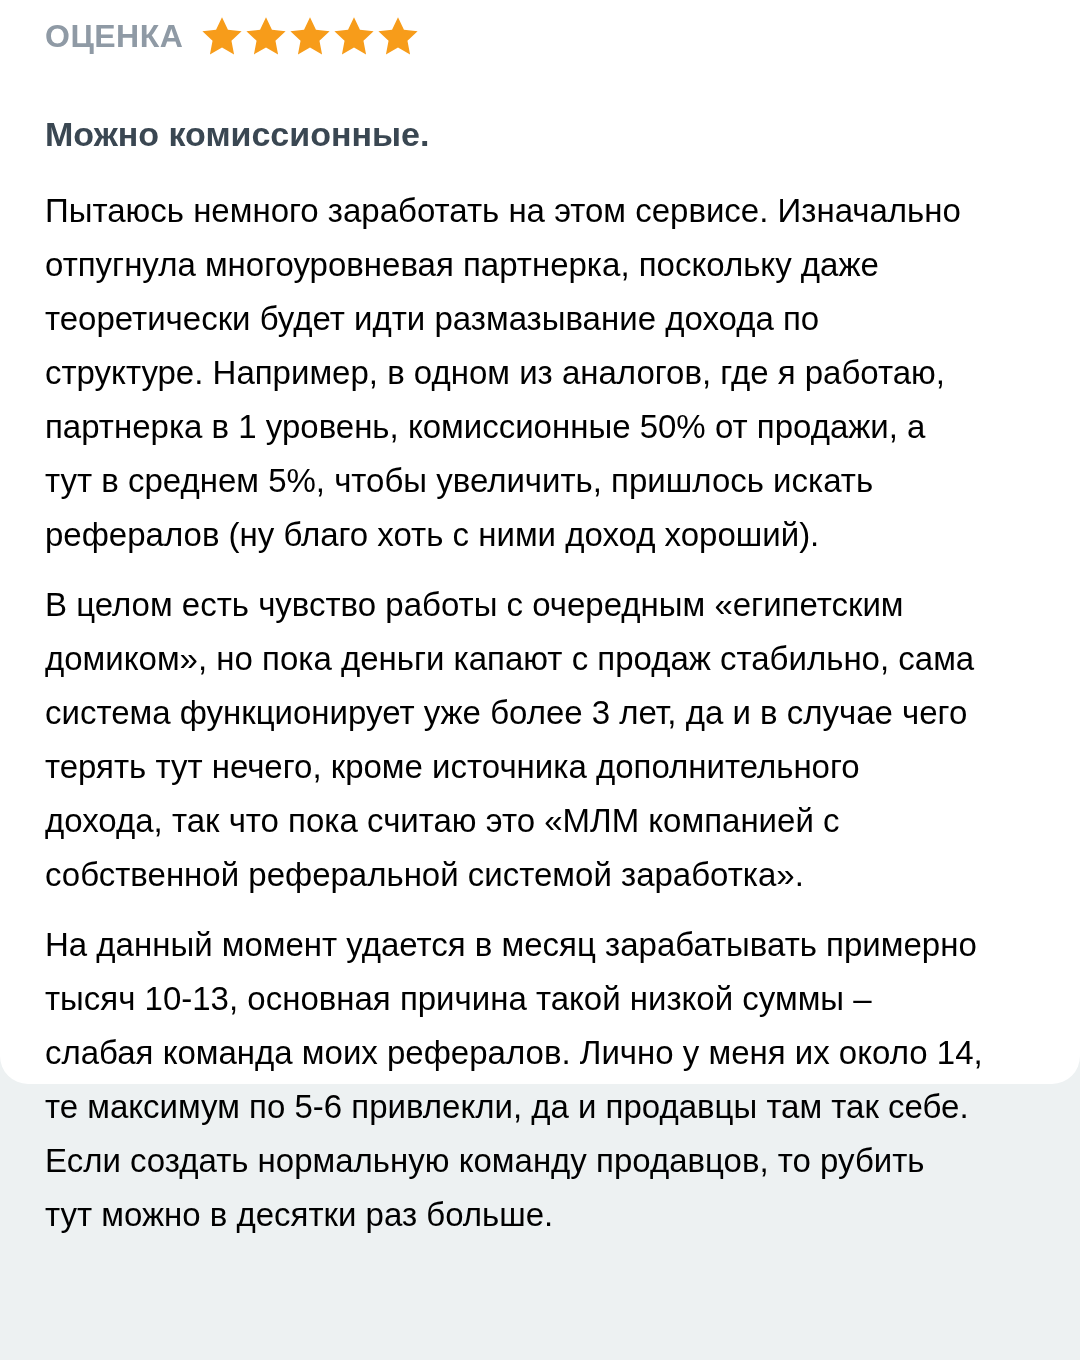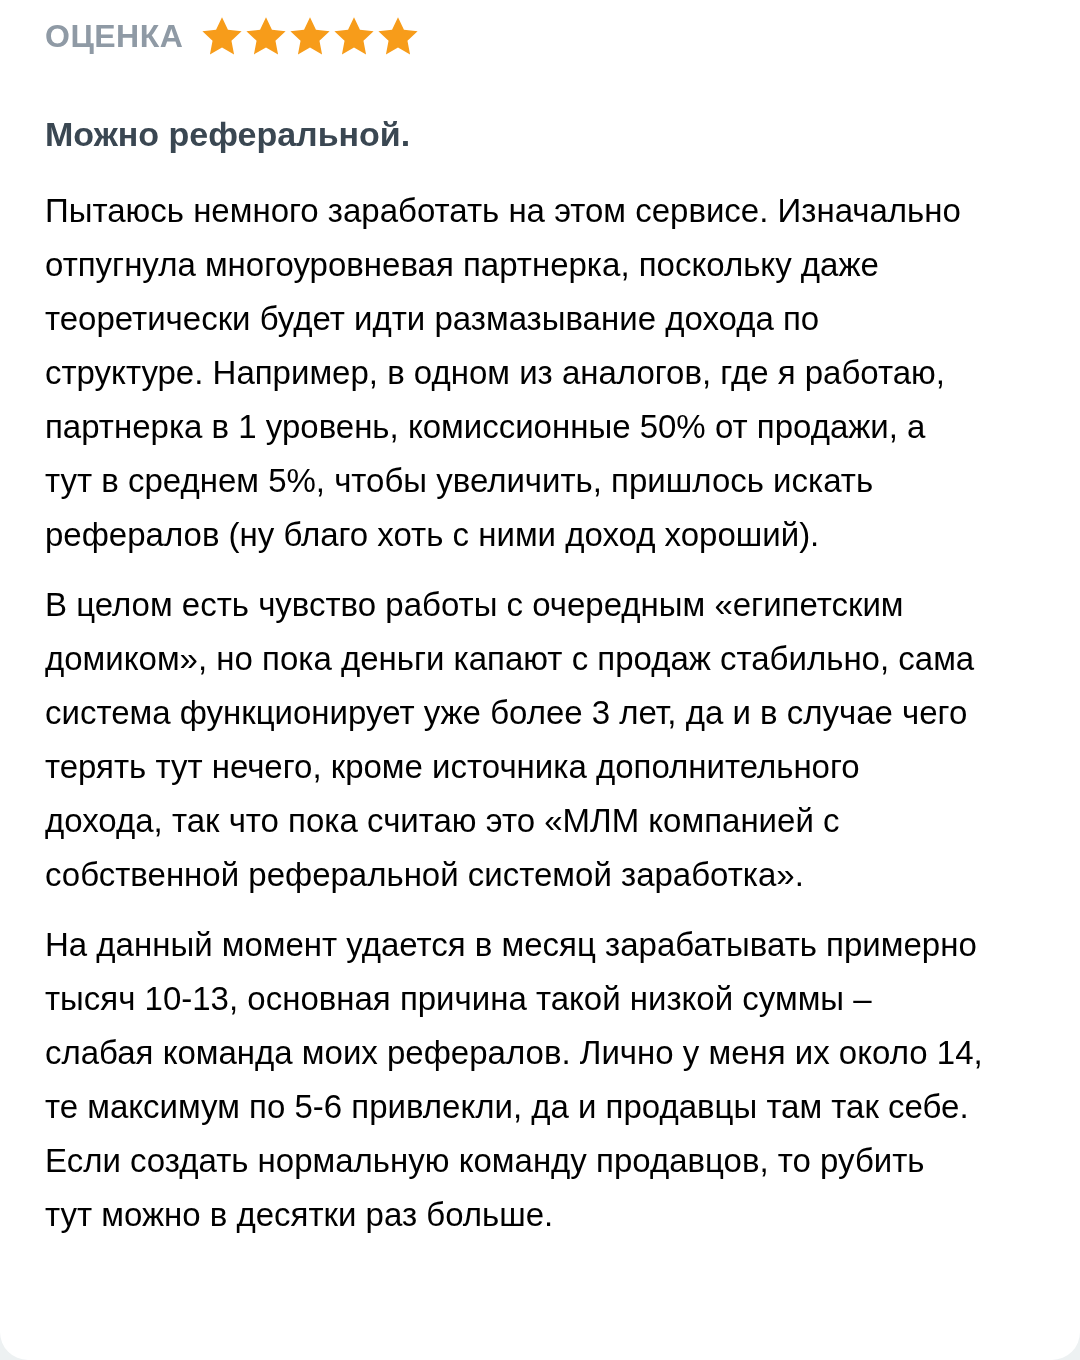--- a/index.html
+++ b/index.html
@@ -9,21 +9,21 @@
   body {
     width: 1080px;
     height: 1360px;
     background: #EDF1F2;            
     font-family: "Liberation Sans", "DejaVu Sans", sans-serif;
     overflow: hidden;
   }
   .review-card {
     box-sizing: border-box;
     width: 1080px;
-    height: 1360px;
+    height: 1084px;
     background: #FFFFFF;
     border-radius: 0 0 28px 28px;
     padding: 14px 45px 0 45px;
   }
   .rating-row {
     display: flex;
     align-items: center;
     height: 44px;
   }
   .rating-label {
@@ -82,21 +82,21 @@
       </svg>
       <svg viewBox="0 0 24 24" fill="#F79C1A">
         <polygon points="12,1.3 15.4,8.4 23.2,9.3 17.4,14.7 18.9,22.5 12,18.6 5.1,22.5 6.6,14.7 0.8,9.3 8.6,8.4"></polygon>
       </svg>
       <svg viewBox="0 0 24 24" fill="#F79C1A">
         <polygon points="12,1.3 15.4,8.4 23.2,9.3 17.4,14.7 18.9,22.5 12,18.6 5.1,22.5 6.6,14.7 0.8,9.3 8.6,8.4"></polygon>
       </svg>
     </span>
   </div>
 
-  <h2 class="review-title">Можно реферальной.</h2>
+  <h2 class="review-title">Можно комиссионные.</h2>
 
   <div class="review-body">
     <p>Пытаюсь немного заработать на этом сервисе. Изначально
 отпугнула многоуровневая партнерка, поскольку даже
 теоретически будет идти размазывание дохода по
 структуре. Например, в одном из аналогов, где я работаю,
 партнерка в 1 уровень, комиссионные 50% от продажи, а
 тут в среднем 5%, чтобы увеличить, пришлось искать
 рефералов (ну благо хоть с ними доход хороший).</p>
     <p>В целом есть чувство работы с очередным «египетским

